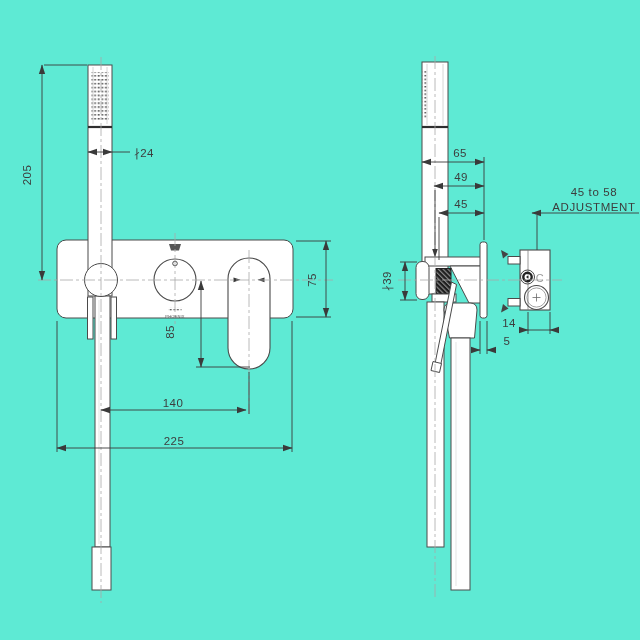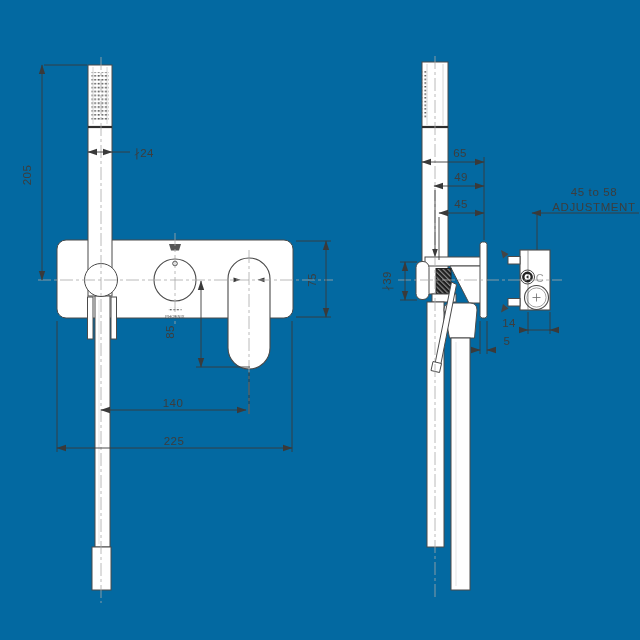--- a/index.html
+++ b/index.html
@@ -1,16 +1,16 @@
 <!DOCTYPE html>
 <html><head>
 <meta charset="utf-8">
 <style>
   html,body{margin:0;padding:0;background:#fff;}
-  .canvas{position:relative;width:640px;height:640px;background:#0369a1;overflow:hidden;
+  .canvas{position:relative;width:640px;height:640px;background:#5eead4;overflow:hidden;
           font-family:"Liberation Sans",sans-serif;}
   svg{display:block;}
   text{font-family:"Liberation Sans",sans-serif;fill:#3d3d3d;}
   .dim{font-size:11.5px;letter-spacing:.4px;}
   .adj{font-size:11.5px;letter-spacing:.6px;}
   .tiny{font-size:4px;letter-spacing:.2px;fill:#555;}
   .cmark{font-size:11px;fill:#9a9a9a;letter-spacing:.5px;}
 </style>
 </head>
 <body>

